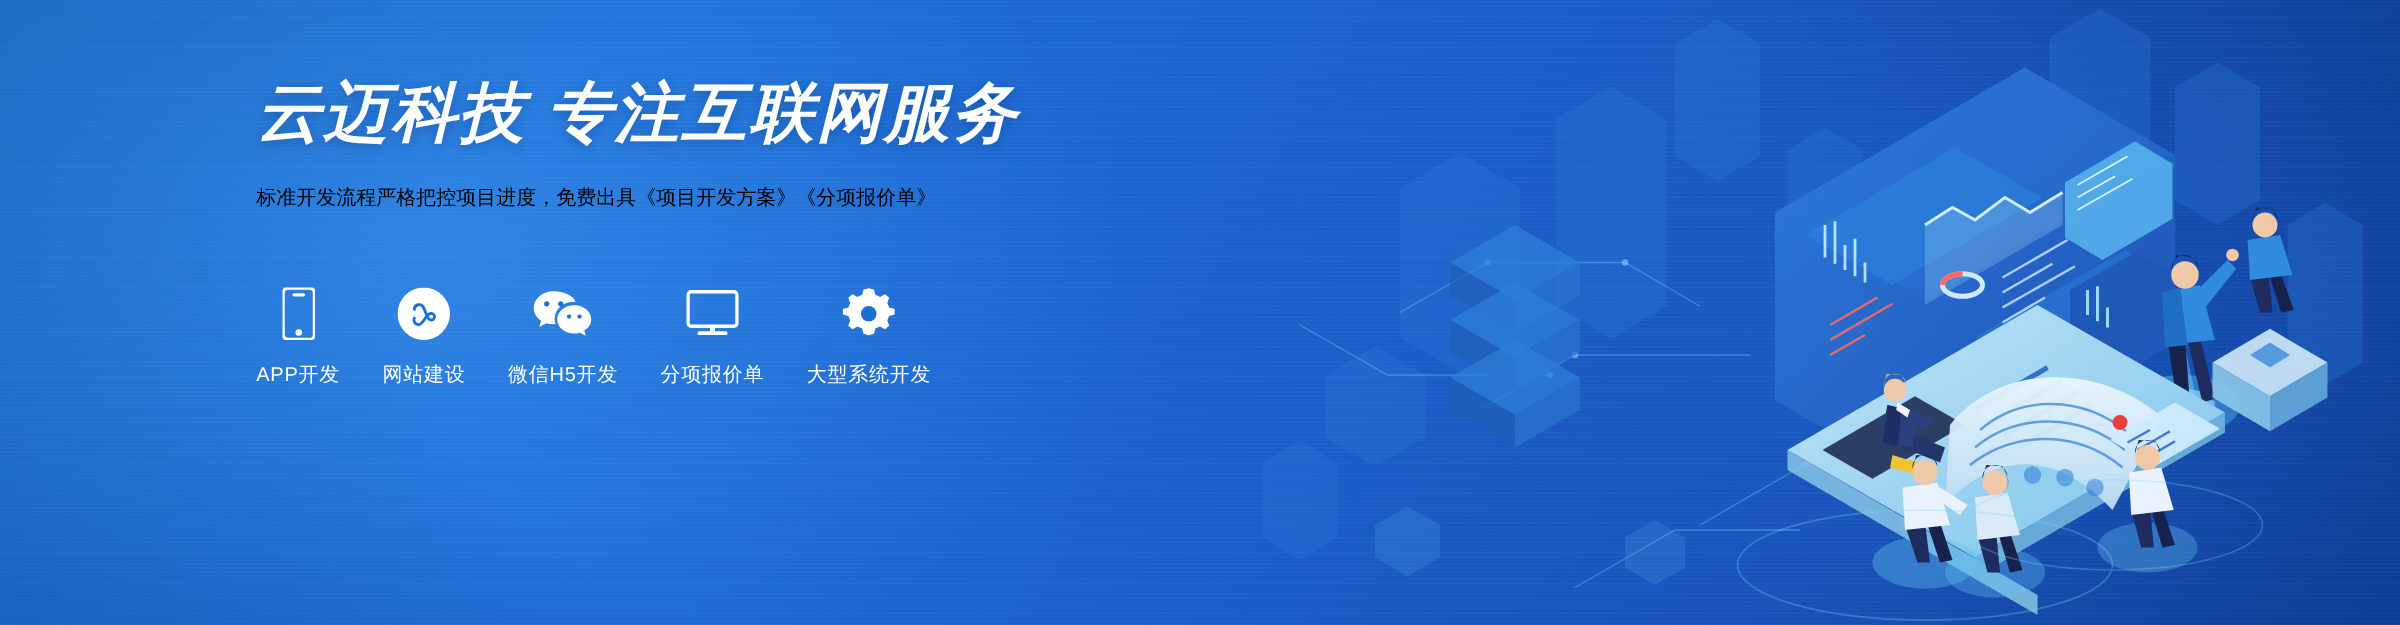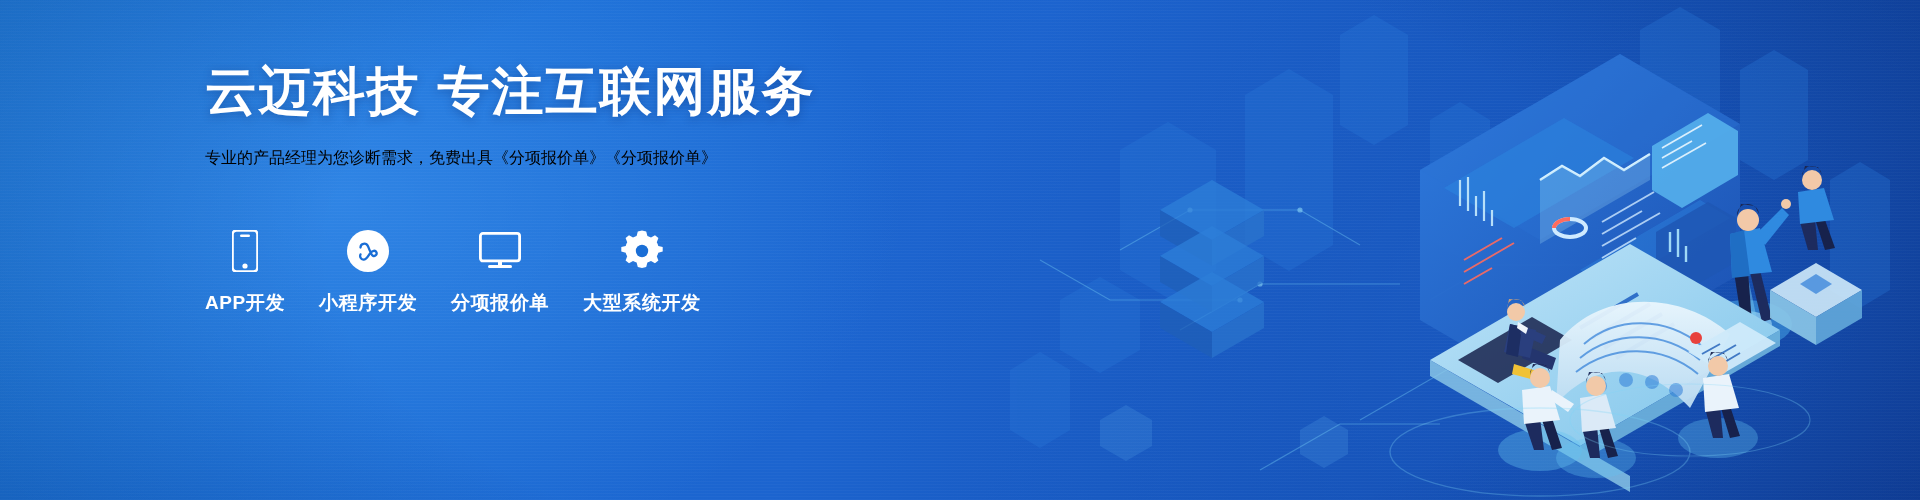--- a/index.html
+++ b/index.html
@@ -20,30 +20,31 @@
     background:repeating-linear-gradient(0deg,rgba(255,255,255,0.028) 0px,rgba(255,255,255,0.028) 1px,rgba(0,0,0,0) 1px,rgba(0,0,0,0) 3px);}
   .vign{position:absolute;inset:0;pointer-events:none;
     background:radial-gradient(ellipse 1400px 700px at 50% 50%,rgba(0,0,0,0) 45%,rgba(5,30,85,0.35) 100%);}
 
   
   .copy{position:absolute;left:205px;top:62px;width:760px;z-index:6;}
   .headline{
     font-size:52px;line-height:1.15;font-weight:bold;color:#ffffff;
     letter-spacing:2px;white-space:nowrap;margin:0 0 26px 0;
     text-shadow:0 2px 10px rgba(0,30,90,.30);
+    font-style:italic;
   }
   .sub{font-size:21px;line-height:1.62;color:#eaf3ff;font-weight:400;letter-spacing:.5px;margin:0;}
 
   
   .services{position:absolute;left:205px;top:228px;display:flex;align-items:flex-start;z-index:6;}
   .svc{display:flex;flex-direction:column;align-items:center;width:auto;margin-right:34px;}
   .svc:last-child{margin-right:17px;}
   .svc-ico{height:46px;display:flex;align-items:center;justify-content:center;margin-bottom:16px;}
   .svc-ico svg{display:block;}
-  .svc-label{font-size:19px;color:#ffffff;letter-spacing:.6px;white-space:nowrap;font-weight:bold;}
+  .svc-label{font-size:16px;color:#ffffff;letter-spacing:.6px;white-space:nowrap;font-weight:normal;}
 
   
   .art{position:absolute;right:0;top:0;width:920px;height:500px;z-index:3;}
   .art svg{display:block;}
 </style>
 </head>
 <body>
 
 <div class="banner">
 
@@ -294,21 +295,21 @@
         <ellipse cx="540" cy="452" rx="150" ry="44" stroke-width="1.4"></ellipse>
         <ellipse cx="690" cy="420" rx="120" ry="36" stroke-width="1.2"></ellipse>
       </g>
     </svg>
   </div>
 
   <div class="copy">
     <h1 class="headline">云迈科技 专注互联网服务</h1>
     <p class="sub">
       </p>
-      <div>专业的产品经理为您诊断需求，免费出具《分项报价单》《分项报价单》</div>
+      <div>标准开发流程严格把控项目进度，免费出具《项目开发方案》《分项报价单》</div>
     <p></p>
   </div>
 
   <div class="services">
 
     <div class="svc">
       <span class="svc-ico">
         <svg width="26" height="42" viewBox="0 0 26 42">
           <rect x="0.5" y="0.5" width="25" height="41" rx="4" fill="none" stroke="#ffffff" stroke-width="2.6"></rect>
           <rect x="8" y="4.5" width="10" height="2.6" rx="1.3" fill="#ffffff"></rect>
@@ -318,23 +319,36 @@
       <span class="svc-label">APP开发</span>
     </div>
 
     <div class="svc">
       <span class="svc-ico">
         <svg width="42" height="42" viewBox="0 0 42 42">
           <circle cx="21" cy="21" r="21" fill="#ffffff"></circle>
           <path d="M13.5 17.5 c0 -4 5.5 -5.5 7.5 -1.2 c2 4.3 3 8.8 5 9.5 c2.6 0.9 4.3 -1.6 3.4 -3.6 c-1 -2.2 -4.2 -2 -6.4 1.2 c-2.2 3.2 -3.6 6.6 -6.6 6.3 c-2.6 -0.3 -3.9 -3 -2.9 -5.3" fill="none" stroke="#1a6ed6" stroke-width="2.3" stroke-linecap="round"></path>
         </svg>
       </span>
-      <span class="svc-label">小程序开发</span>
-    </div>
-
+      <span class="svc-label">网站建设</span>
+    </div>
+
+    <div class="svc">
+      <span class="svc-ico">
+        <svg width="48" height="40" viewBox="0 0 48 40">
+          <path d="M17 2 C8 2 1 8 1 15.3 c0 4.1 2.3 7.8 5.9 10.2 l-1.5 5 l5.6 -3 c1.8 .5 3.7 .8 5.7 .8 c.6 0 1.2 0 1.8 -.1 c-.5 -1.3 -.8 -2.7 -.8 -4.1 C17.7 16 24.8 10.4 33.3 10.4 c.4 0 .8 0 1.2 .1 C32.5 5.4 25.4 2 17 2 Z" fill="#ffffff"></path>
+          <circle cx="11.4" cy="12" r="2.1" fill="#1a6ed6"></circle>
+          <circle cx="22.6" cy="12" r="2.1" fill="#1a6ed6"></circle>
+          <path d="M47 24.5 C47 18.2 40.9 13.2 33.4 13.2 c-7.5 0 -13.6 5 -13.6 11.3 c0 6.2 6.1 11.3 13.6 11.3 c1.6 0 3.2 -.3 4.6 -.7 l4.6 2.5 l-1.2 -4.2 c3.4 -2 5.6 -5.2 5.6 -8.9 Z" fill="#ffffff"></path>
+          <circle cx="29.2" cy="22.2" r="1.7" fill="#1a6ed6"></circle>
+          <circle cx="37.6" cy="22.2" r="1.7" fill="#1a6ed6"></circle>
+        </svg>
+      </span>
+      <span class="svc-label">微信H5开发</span>
+    </div>
 
     <div class="svc">
       <span class="svc-ico">
         <svg width="42" height="38" viewBox="0 0 42 38">
           <rect x="1.4" y="1.4" width="39.2" height="27.5" rx="2.6" fill="none" stroke="#ffffff" stroke-width="2.8"></rect>
           <rect x="19" y="28" width="4" height="5" fill="#ffffff"></rect>
           <rect x="9" y="33" width="24" height="3" rx="1.5" fill="#ffffff"></rect>
         </svg>
       </span>
       <span class="svc-label">分项报价单</span>

